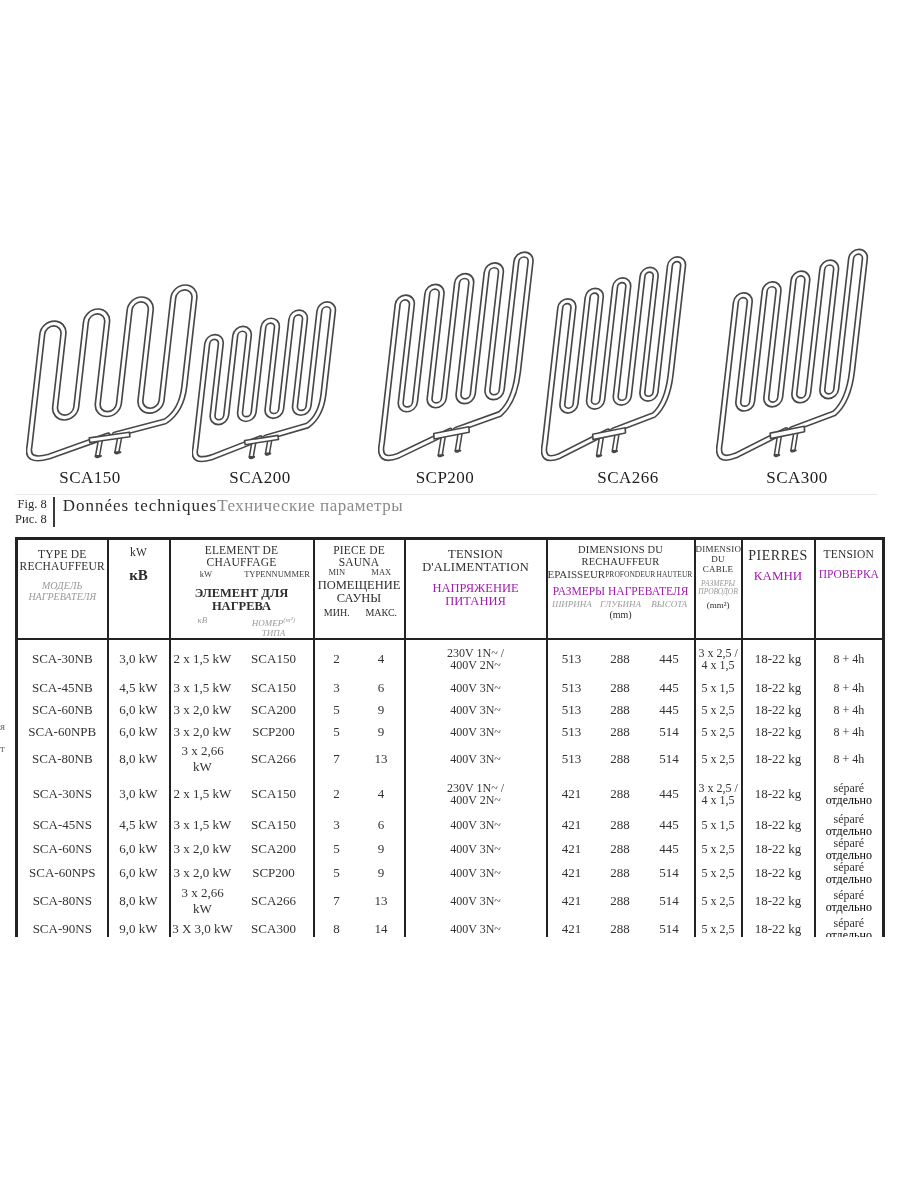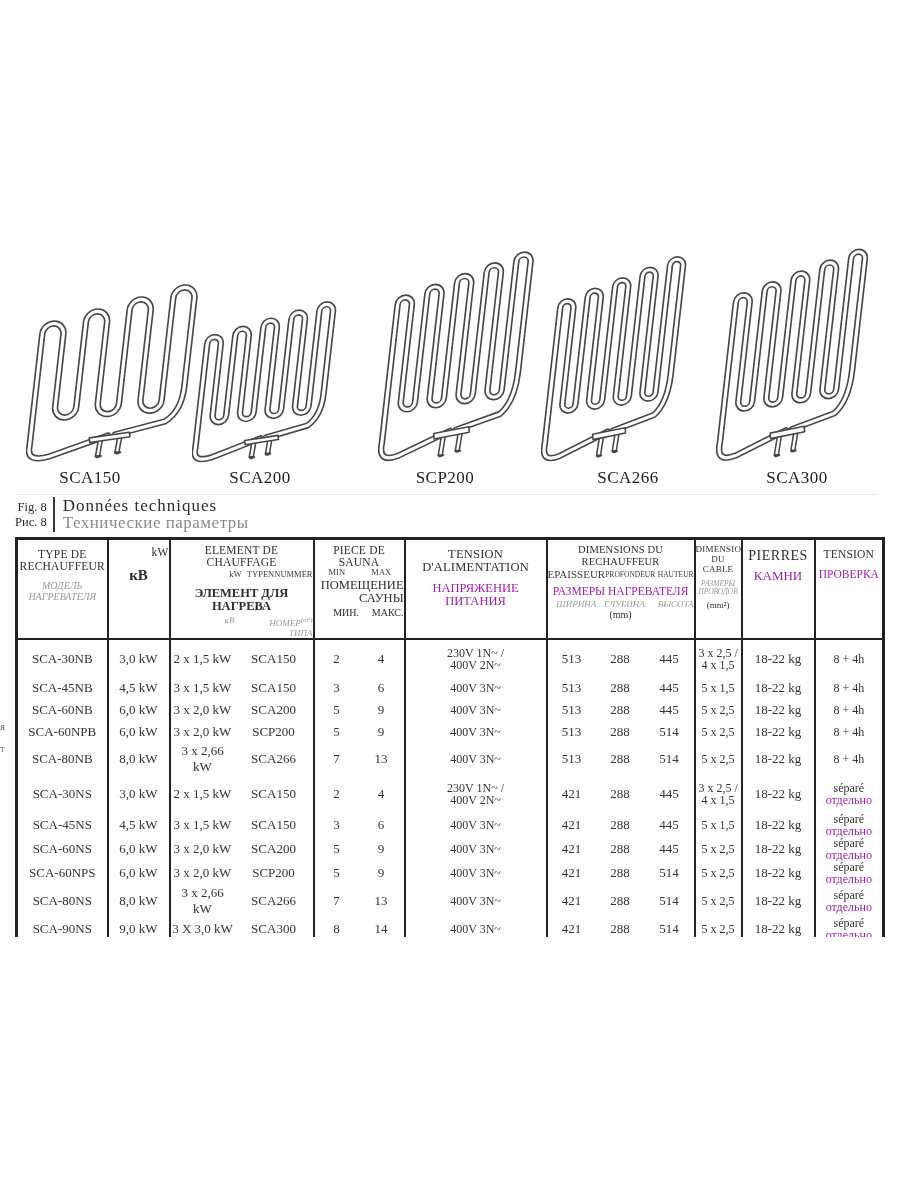--- a/index.html
+++ b/index.html
@@ -10,48 +10,48 @@
   .heater{position:absolute;}
   .heater svg{display:block;}
   .hlabel{position:absolute;width:140px;text-align:center;font-size:17px;
            letter-spacing:.5px;color:#1e1e1e;}
 
   
   .scanline{position:absolute;left:15px;width:863px;height:1px;background:#e9e9e9;}
   .caption{position:absolute;left:15px;top:497px;display:flex;align-items:stretch;}
   .cap-figs{display:flex;flex-direction:column;justify-content:center;align-items:flex-end;
             padding-right:6px;border-right:2px solid #3a3a3a;font-size:12.5px;line-height:15px;}
-  .cap-titles{padding-left:8px;display:flex;flex-direction:column;justify-content:center;}
+  .cap-titles{padding-left:8px;display:flex;flex-direction:row;justify-content:center;}
   .cap-fr{font-size:17px;line-height:17px;color:#2b2b2b;letter-spacing:1px;}
   .cap-ru{font-size:17px;line-height:18px;color:#8a8a8a;letter-spacing:.5px;}
 
   
   table.tech{position:absolute;left:15px;top:537px;width:867px;border-collapse:collapse;
              table-layout:fixed;border:3px solid #222;}
   table.tech th, table.tech td{padding:0;margin:0;text-align:center;vertical-align:middle;
              font-weight:normal;overflow:hidden;}
   table.tech thead th{height:94px;vertical-align:top;padding-top:4px;border-bottom:2.5px solid #222;}
   .br{border-right:2px solid #222;}
   td{font-size:13px;color:#333;}
   tr.tall{height:38px;} tr.nb{height:22px;} tr.ns{height:24px;}
   td div{line-height:12px;font-size:12px;}
-  .faded{color:#a21caf;}
+  .faded{color:#000000;}
   
   .hf{font-size:11.5px;line-height:12px;color:#2e2e2e;letter-spacing:.2px;}
   .hf-sm{font-size:8.5px;line-height:9px;color:#3a3a3a;}
   .hr{font-size:11.5px;line-height:12px;color:#a21caf;}
   .hr-b{font-size:12.5px;line-height:13px;color:#2e2e2e;font-weight:bold;}
   .hr-sm{font-size:9px;line-height:10px;color:#9a9a9a;font-style:italic;}
   .hu{font-size:10px;line-height:11px;color:#2e2e2e;}
   .big{font-size:14px;letter-spacing:.5px;}
   .kv{font-size:15px;font-weight:bold;color:#2e2e2e;margin-top:9px;}
   .g2{display:grid;grid-template-columns:45% 55%;}
   .g2e{display:grid;grid-template-columns:1fr 1fr;}
   .g3{display:grid;grid-template-columns:1fr 1fr 1fr;}
-  .mt2{margin-top:2px;text-align:right;} .mt4{margin-top:4px;} .mt6{margin-top:6px;} .mt8{margin-top:8px;}
+  .mt2{margin-top:2px;} .mt4{margin-top:4px;} .mt6{margin-top:6px;} .mt8{margin-top:8px;}
   sup.u{font-size:7px;vertical-align:super;}
 
   
   .frag{position:absolute;left:0px;font-size:11px;color:#6f6f6f;}
   .wm-site{position:absolute;left:858px;top:1198px;transform:rotate(-90deg);
            transform-origin:left top;font-family:"DejaVu Sans",sans-serif;
            font-size:15px;font-weight:600;letter-spacing:1px;color:#cfcfcf;}
   .plumber{position:absolute;left:12px;top:1086px;width:96px;height:112px;opacity:.9;}
 </style>
 </head>

